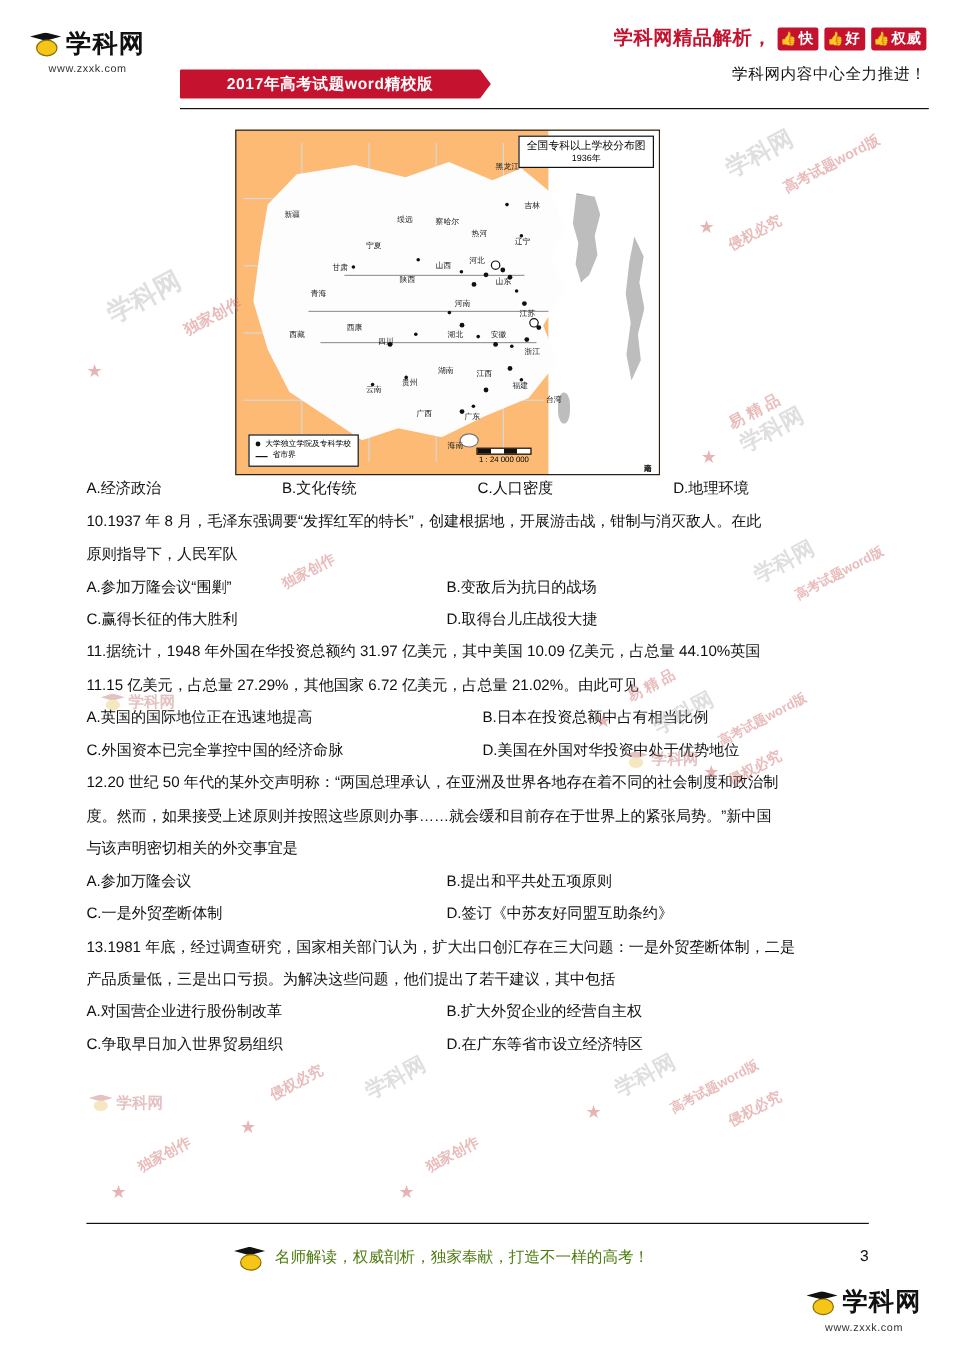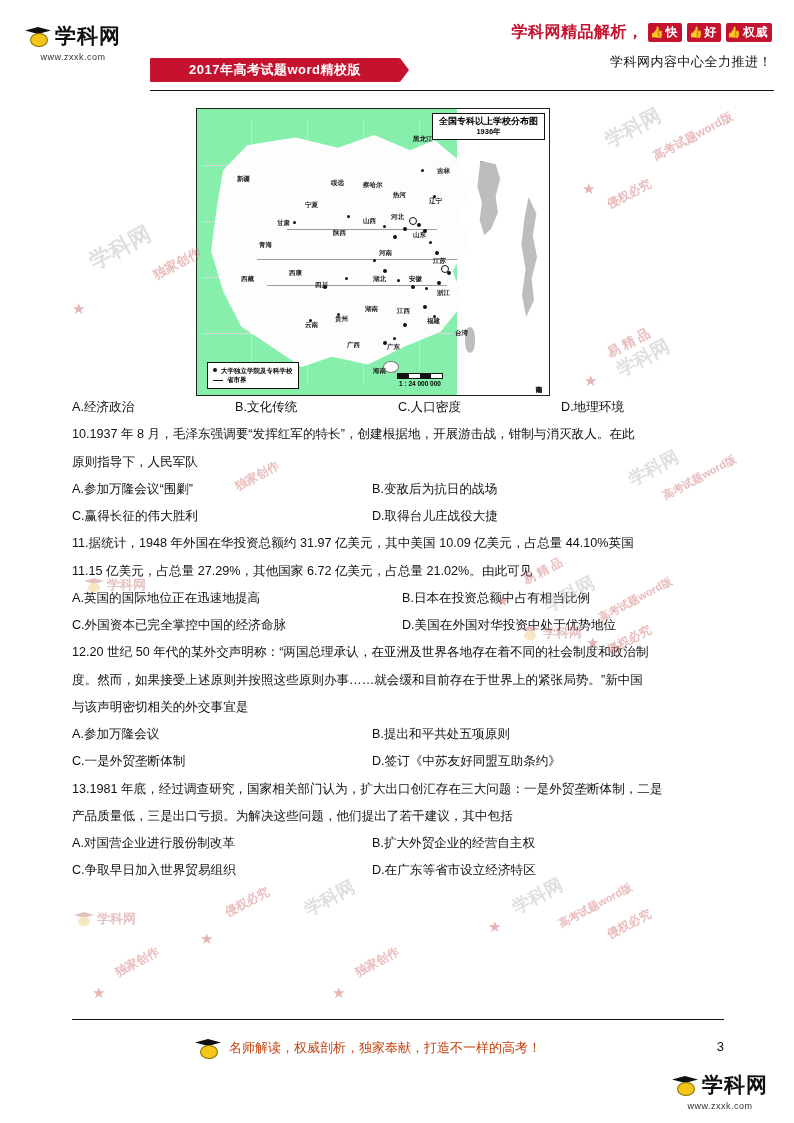--- a/index.html
+++ b/index.html
@@ -64,23 +64,22 @@
   .thumb .tg{font-size:11px;margin-right:1px;}
   .hdr-sub{
     font-size:13px;color:#111;margin-top:10px;letter-spacing:.5px;
   }
   .hdr-rule{
     position:absolute;left:150px;top:90px;width:624px;height:1px;background:#111;
   }
   
   .figure{
     position:absolute;left:196px;top:108px;width:352px;height:286px;
-    border:1px solid #222;background:#86efac;
+    border:1px solid #222;background:#fdba74;
     overflow:hidden;
-    font-weight:bold;
   }
   .map-title{
     position:absolute;right:4px;top:4px;border:1px solid #111;background:#fff;
     font-size:9px;padding:2px 6px;text-align:center;line-height:1.25;z-index:6;
   }
   .map-title small{display:block;font-size:7.5px;}
   .map-sea{
     position:absolute;right:0;top:0;width:92px;height:286px;background:#fff;
   }
   .land{
@@ -155,21 +154,21 @@
   .opt2 .o.wide{width:330px;}
   
   .footer{
     position:absolute;left:0;bottom:0;width:794px;height:120px;
   }
   .foot-rule{
     position:absolute;left:72px;top:16px;width:652px;height:1px;background:#111;
   }
   .foot-line{
     position:absolute;left:195px;top:36px;display:flex;align-items:center;gap:8px;
-    font-size:13px;color:#c2410c;
+    font-size:13px;color:#4d7c0f;
   }
   .foot-cap{width:26px;height:18px;position:relative;}
   .foot-cap .mortar{position:absolute;left:0;top:0;width:26px;height:7px;background:#111;
     clip-path:polygon(0% 50%,50% 0%,100% 50%,50% 100%);}
   .foot-cap .face{position:absolute;left:5px;top:6px;width:16px;height:12px;border-radius:50%;
     background:#f5c518;border:1px solid #8a6d00;}
   .page-no{
     position:absolute;right:70px;top:36px;font-size:13px;color:#111;
   }
   .foot-logo{

